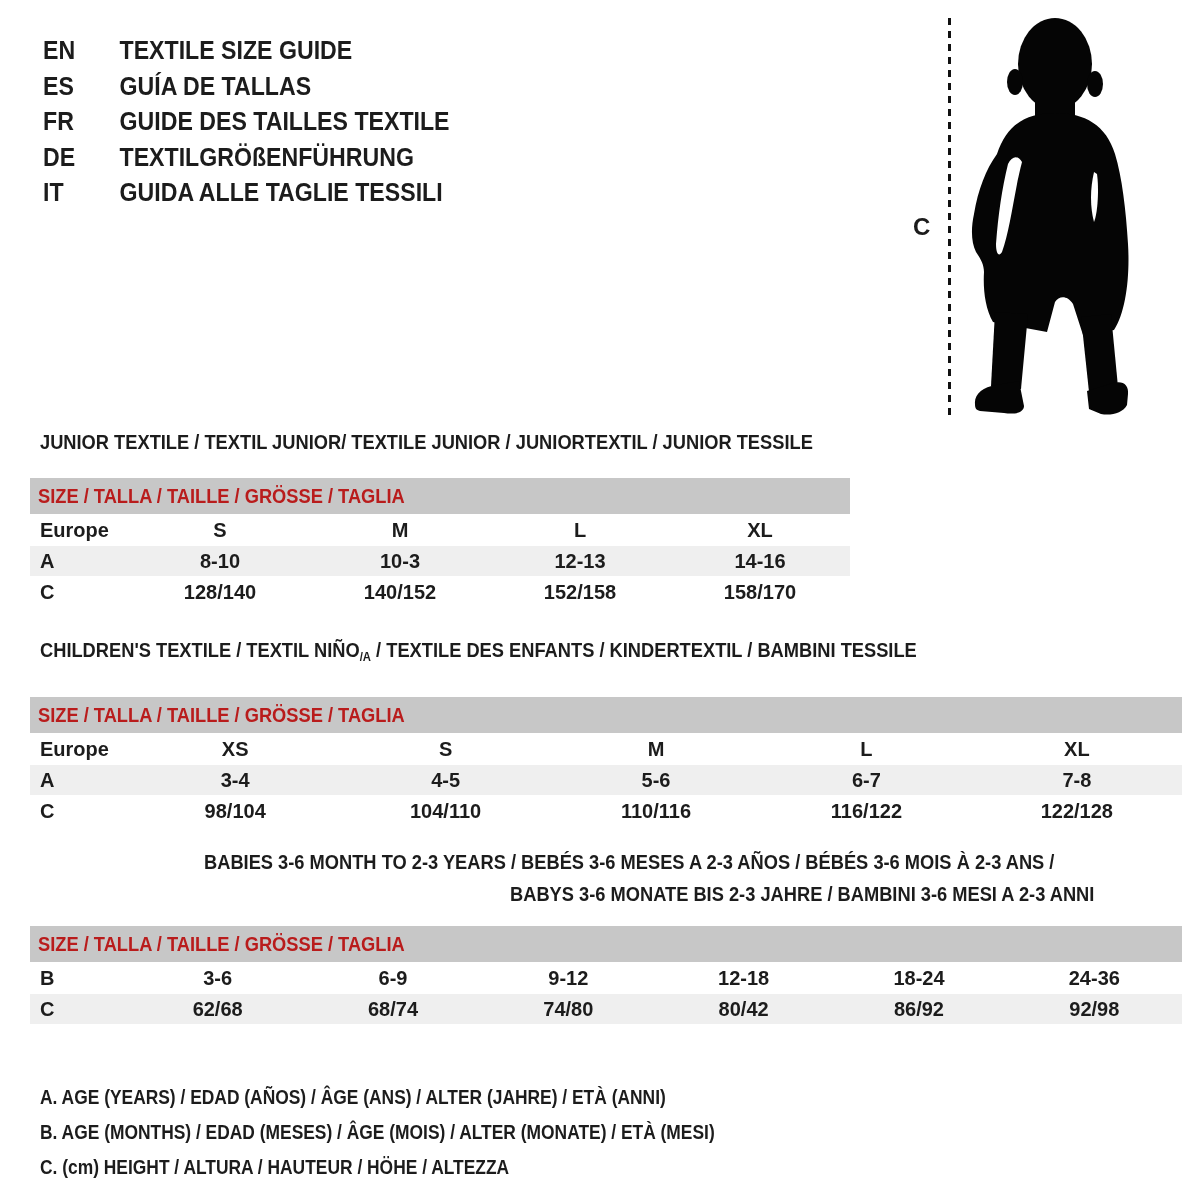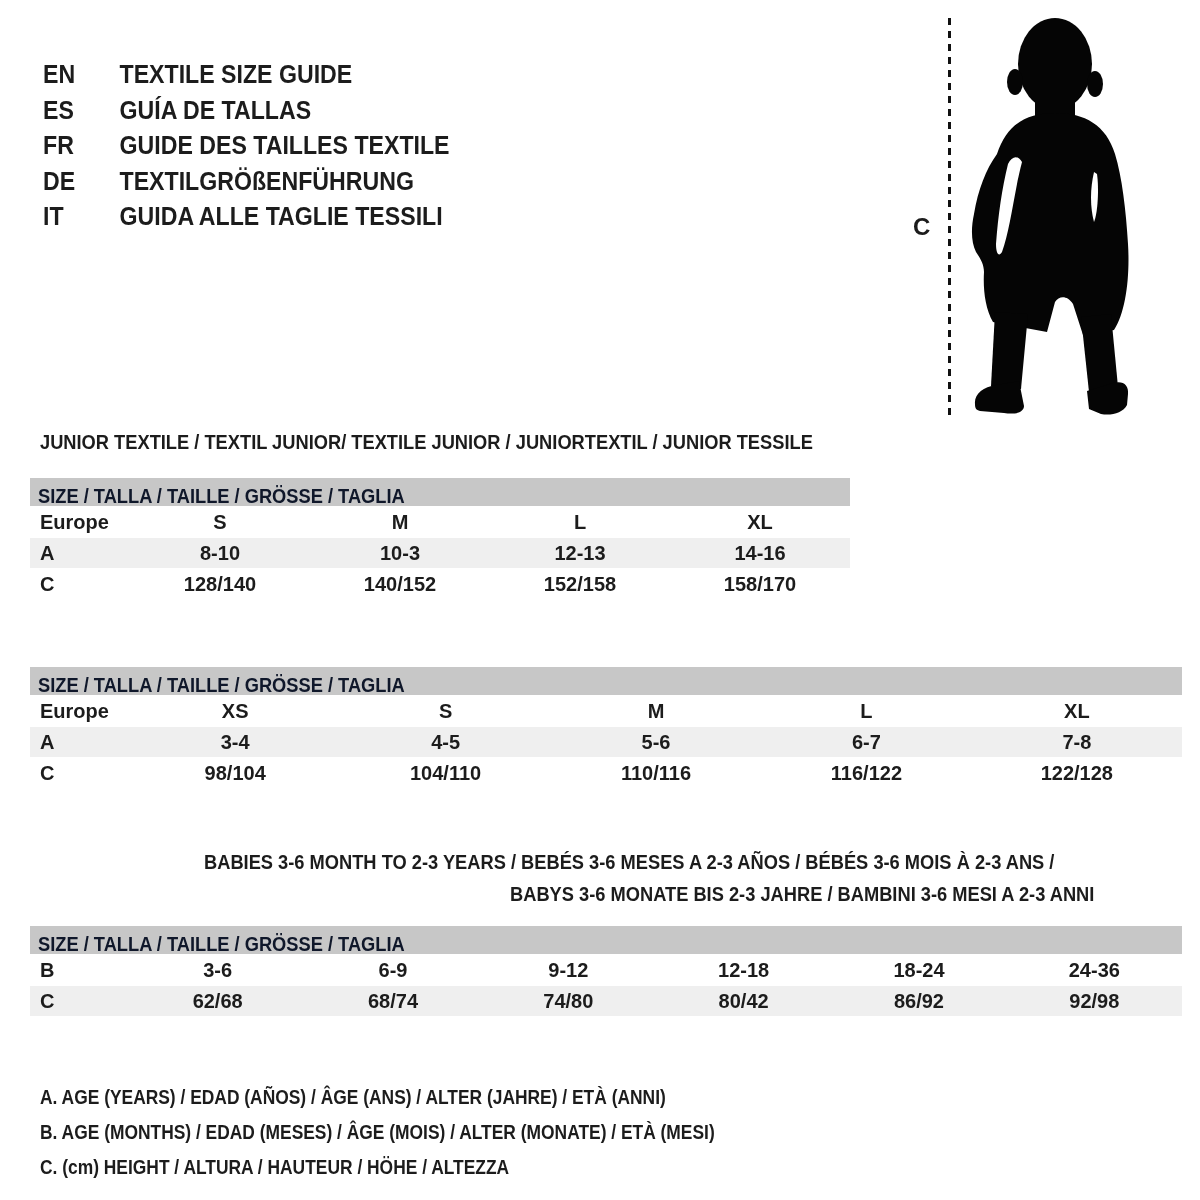--- a/index.html
+++ b/index.html
@@ -8,21 +8,21 @@
     width:1200px; height:1200px;
     background:#ffffff;
     font-family:"Liberation Sans", sans-serif;
     font-weight:700;
     color:#1c1c1c;
     overflow:hidden;
   }
   .cond { transform:scaleX(0.87); transform-origin:0 50%; white-space:nowrap; display:inline-block; }
 
   
-  .lang-block { position:absolute; left:43px; top:33px;margin-top:24px; }
+  .lang-block { position:absolute; left:43px; top:33px; }
   .lang-row { display:flex; font-size:26px; line-height:35.5px; transform:scaleX(0.89); transform-origin:0 50%; white-space:nowrap; }
   .lang-code { width:86px; flex:0 0 86px; }
 
   
   .measure-line {
     position:absolute; left:948px; top:18px; width:3px; height:397px;
     background:repeating-linear-gradient(180deg,#111 0px,#111 7px,transparent 7px,transparent 13px);
   }
   .measure-label { position:absolute; left:913px; top:213px; font-size:24px; }
   .silhouette { position:absolute; left:963px; top:14px; width:172px; height:405px; }
@@ -30,22 +30,22 @@
   
   .section { position:absolute; left:30px; }
   .sec-junior   { top:430px; width:820px; }
   .sec-children { top:638px; width:1152px; }
   .sec-babies   { top:846px; width:1152px; }
   .sec-title { font-size:21px; line-height:23px; padding-left:10px; }
   .sec-title .sub { font-size:13px; vertical-align:-4px; }
   .babies-title-line { font-size:21px; line-height:32px; padding-left:10px;text-align:right; }
 
   .size-bar {
-    background:#c7c7c7; color:#0f172a;
-    height:28px; line-height:35px; font-size:21px;
+    background:#c7c7c7; color:#b91c1c;
+    height:36px; line-height:35px; font-size:21px;
     padding-left:8px; box-sizing:border-box;
   }
   .mt-junior   { margin-top:25px; }
   .mt-children { margin-top:29px; }
   .mt-babies   { margin-top:16px; }
 
   .trow { display:flex; align-items:center; height:30px; font-size:20px; margin:1px 0; }
   .trow.shaded { background:#efefef; }
   .rlabel { flex:0 0 100px; padding-left:10px; box-sizing:border-box; }
   .cell { flex:1; text-align:center; }
@@ -131,20 +131,21 @@
     <div class="trow">
       <span class="rlabel">C</span>
       <span class="cell">128/140</span>
       <span class="cell">140/152</span>
       <span class="cell">152/158</span>
       <span class="cell">158/170</span>
     </div>
   </div>
 
   <div class="section sec-children">
+    <div class="sec-title"><span class="cond"><span>CHILDREN'S TEXTILE / TEXTIL NIÑO</span><span class="sub">/A</span><span> / TEXTILE DES ENFANTS / KINDERTEXTIL / BAMBINI TESSILE</span></span></div>
     <div class="size-bar mt-children"><span class="cond">SIZE / TALLA / TAILLE / GRÖSSE / TAGLIA</span></div>
     <div class="trow">
       <span class="rlabel">Europe</span>
       <span class="cell">XS</span>
       <span class="cell">S</span>
       <span class="cell">M</span>
       <span class="cell">L</span>
       <span class="cell">XL</span>
     </div>
     <div class="trow shaded">

